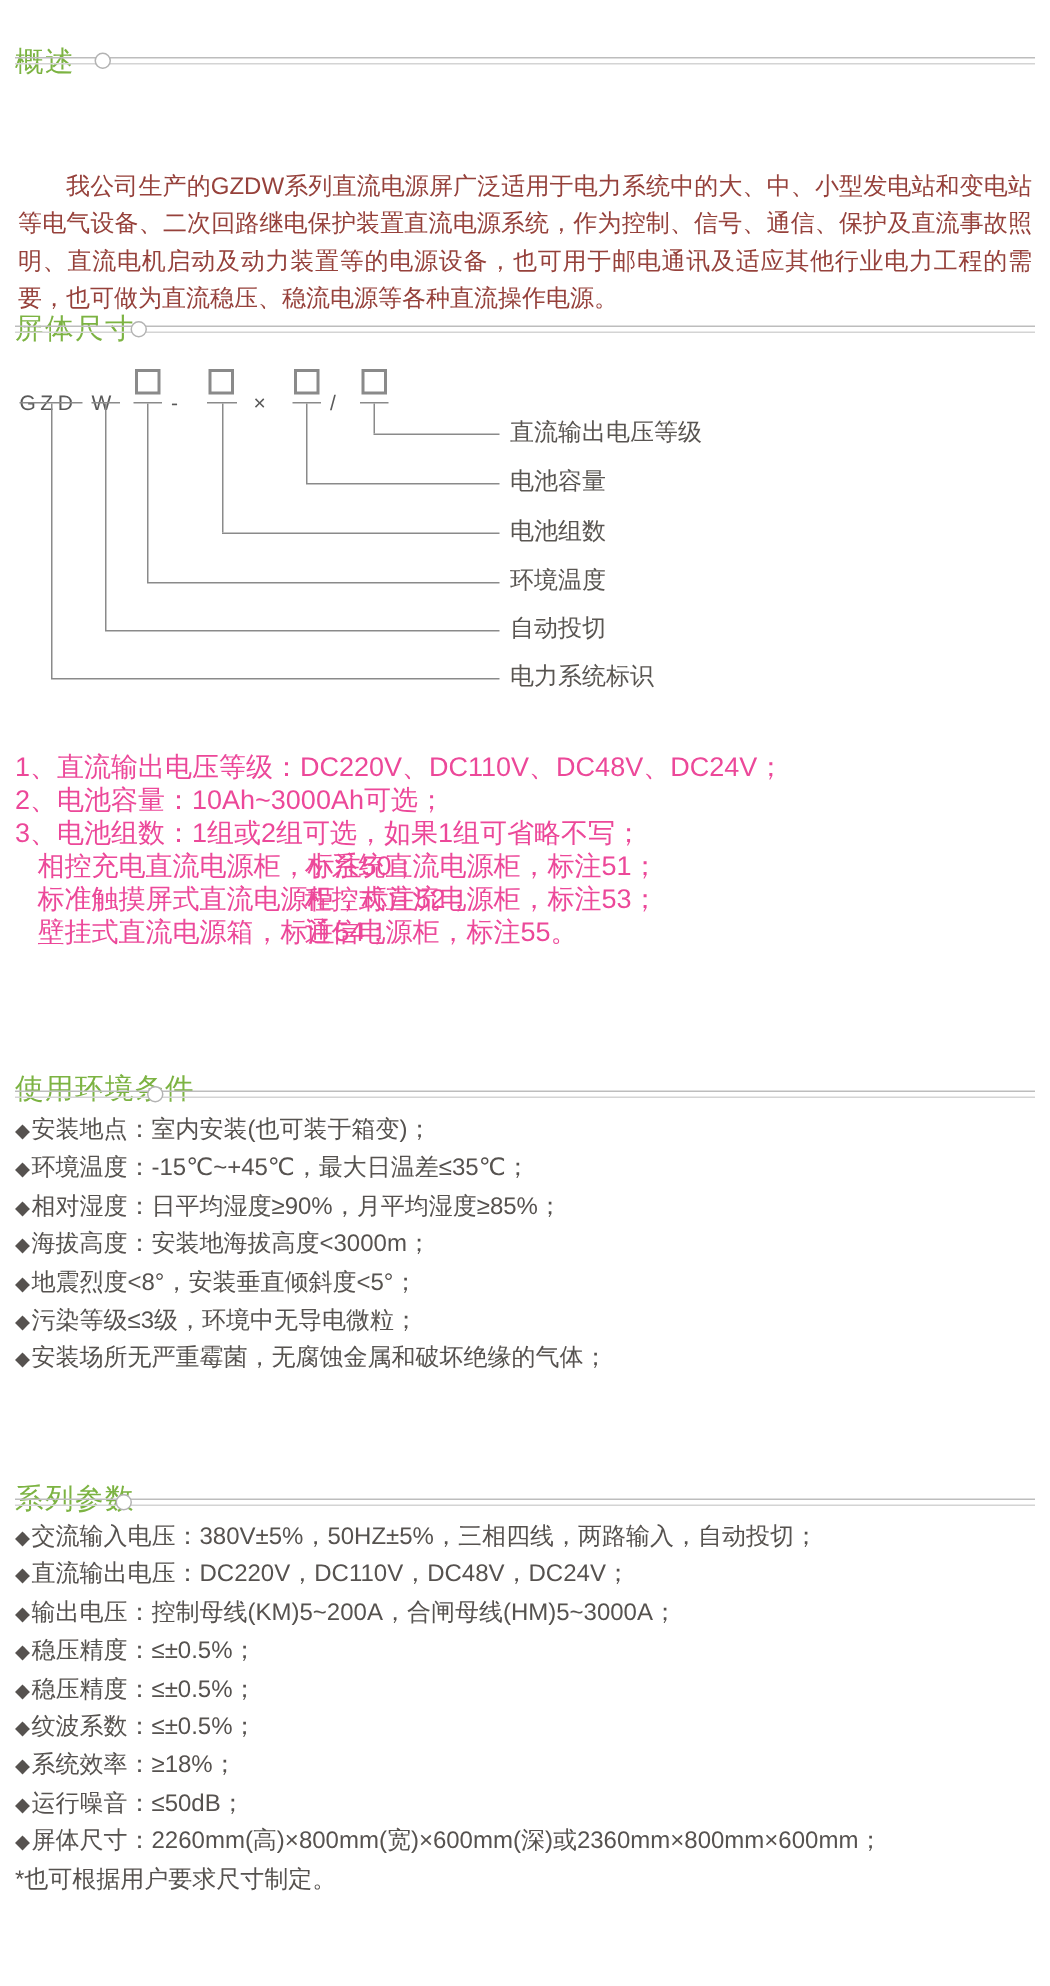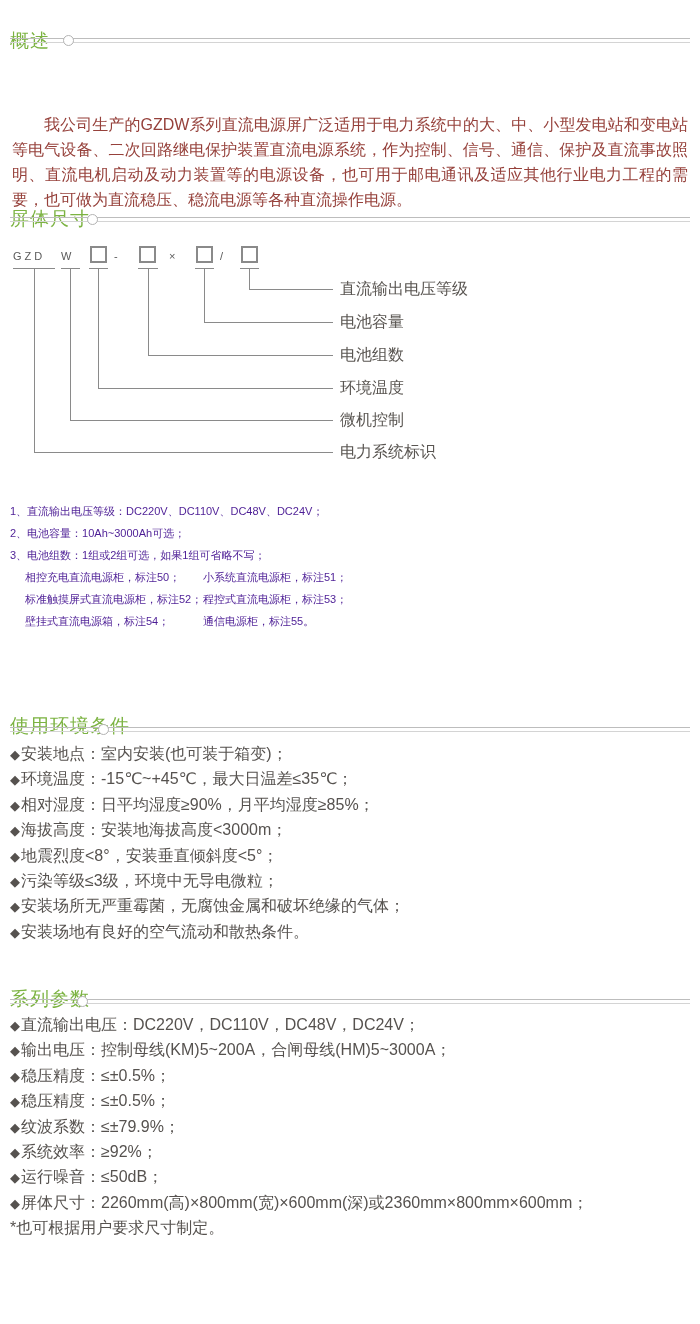--- a/index.html
+++ b/index.html
@@ -20,33 +20,33 @@
     position:absolute;top:-4px;width:9px;height:9px;border-radius:50%;
     border:1px solid #b3b3b3;background:#ffffff;
   }
   .overview-para{
     position:absolute;top:64px;left:12px;width:676px;
     font-size:16px;line-height:25px;color:#96413b;
     text-align:justify;text-indent:2em;margin-top:48px;
   }
   
   .diagram{position:absolute;top:240px;left:0;width:700px;height:235px;}
-  .tok{position:absolute;top:10px;font-size:11px;color:#5a5a5a;white-space:nowrap;text-align:center;}
+  .tok{position:absolute;top:20px;font-size:14px;color:#5a5a5a;white-space:nowrap;text-align:center;}
   .tok-prefix{left:13px;letter-spacing:3px;}
   .tok-micro{left:61px;}
   .tok-dash{left:114px;}
   .tok-times{left:169px;}
   .tok-slash{left:220px;}
   .mbox{position:absolute;top:6px;width:13px;height:13px;border:2px solid #8a8a8a;background:#fff;}
   .ubar{position:absolute;top:28px;height:0;border-top:1px solid #8a8a8a;}
   .vline{position:absolute;width:0;border-left:1px solid #8a8a8a;top:29px;}
   .hline{position:absolute;height:0;border-top:1px solid #8a8a8a;}
   .dlabel{position:absolute;left:340px;font-size:16px;line-height:16px;color:#595551;white-space:nowrap;}
   
-  .notes{position:absolute;top:500px;left:10px;width:680px;font-size:11px;line-height:22px;color:#4c1d95;}
+  .notes{position:absolute;top:500px;left:10px;width:680px;font-size:18px;line-height:22px;color:#ec4899;}
   .notes .note-line{white-space:nowrap;}
   .type-table{margin-left:15px;}
   .type-row{display:flex;}
   .type-cell-a{width:178px;white-space:nowrap;}
   .type-cell-b{white-space:nowrap;}
   
   .blist{position:absolute;left:10px;width:685px;font-size:16px;color:#56524f;}
   .blist .bitem{height:25.4px;line-height:25.4px;white-space:nowrap;}
   .blt{font-size:13px;margin-right:1px;}
   .footnote{white-space:nowrap;height:25.4px;line-height:25.4px;}
@@ -95,21 +95,21 @@
   <div class="hline" style="left:204px;top:82px;width:129px"></div>
   <div class="hline" style="left:148px;top:115px;width:185px"></div>
   <div class="hline" style="left:98px;top:148px;width:235px"></div>
   <div class="hline" style="left:70px;top:180px;width:263px"></div>
   <div class="hline" style="left:34px;top:212px;width:299px"></div>
 
   <span class="dlabel" style="top:41px">直流输出电压等级</span>
   <span class="dlabel" style="top:74px">电池容量</span>
   <span class="dlabel" style="top:107px">电池组数</span>
   <span class="dlabel" style="top:140px">环境温度</span>
-  <span class="dlabel" style="top:172px">微机控制</span>
+  <span class="dlabel" style="top:172px">自动投切</span>
   <span class="dlabel" style="top:204px">电力系统标识</span>
 </div>
 
 <div class="notes">
   <div class="note-line">1、直流输出电压等级：DC220V、DC110V、DC48V、DC24V；</div>
   <div class="note-line">2、电池容量：10Ah~3000Ah可选；</div>
   <div class="note-line">3、电池组数：1组或2组可选，如果1组可省略不写；</div>
   <div class="type-table">
     <div class="type-row">
       <span class="type-cell-a">相控充电直流电源柜，标注50；</span>
@@ -131,30 +131,30 @@
   <span class="circ" style="left:88px"></span>
 </div>
 <div class="blist" style="top:741px">
   <div class="bitem"><span class="blt">◆</span><span>安装地点：室内安装(也可装于箱变)；</span></div>
   <div class="bitem"><span class="blt">◆</span><span>环境温度：-15℃~+45℃，最大日温差≤35℃；</span></div>
   <div class="bitem"><span class="blt">◆</span><span>相对湿度：日平均湿度≥90%，月平均湿度≥85%；</span></div>
   <div class="bitem"><span class="blt">◆</span><span>海拔高度：安装地海拔高度&lt;3000m；</span></div>
   <div class="bitem"><span class="blt">◆</span><span>地震烈度&lt;8°，安装垂直倾斜度&lt;5°；</span></div>
   <div class="bitem"><span class="blt">◆</span><span>污染等级≤3级，环境中无导电微粒；</span></div>
   <div class="bitem"><span class="blt">◆</span><span>安装场所无严重霉菌，无腐蚀金属和破坏绝缘的气体；</span></div>
-  <div class="bitem"><span class="blt">◆</span><span>安装场地有良好的空气流动和散热条件。</span></div>
 </div>
 
 <h2 class="sec-title" style="top:970px">系列参数</h2>
 <div class="divider" style="top:999px">
   <span class="circ" style="left:67px"></span>
 </div>
 <div class="blist" style="top:1012px">
+  <div class="bitem"><span class="blt">◆</span><span>交流输入电压：380V±5%，50HZ±5%，三相四线，两路输入，自动投切；</span></div>
   <div class="bitem"><span class="blt">◆</span><span>直流输出电压：DC220V，DC110V，DC48V，DC24V；</span></div>
   <div class="bitem"><span class="blt">◆</span><span>输出电压：控制母线(KM)5~200A，合闸母线(HM)5~3000A；</span></div>
   <div class="bitem"><span class="blt">◆</span><span>稳压精度：≤±0.5%；</span></div>
   <div class="bitem"><span class="blt">◆</span><span>稳压精度：≤±0.5%；</span></div>
-  <div class="bitem"><span class="blt">◆</span><span>纹波系数：≤±79.9%；</span></div>
-  <div class="bitem"><span class="blt">◆</span><span>系统效率：≥92%；</span></div>
+  <div class="bitem"><span class="blt">◆</span><span>纹波系数：≤±0.5%；</span></div>
+  <div class="bitem"><span class="blt">◆</span><span>系统效率：≥18%；</span></div>
   <div class="bitem"><span class="blt">◆</span><span>运行噪音：≤50dB；</span></div>
   <div class="bitem"><span class="blt">◆</span><span>屏体尺寸：2260mm(高)×800mm(宽)×600mm(深)或2360mm×800mm×600mm；</span></div>
   <div class="footnote">*也可根据用户要求尺寸制定。</div>
 </div>
 
 </body></html>

